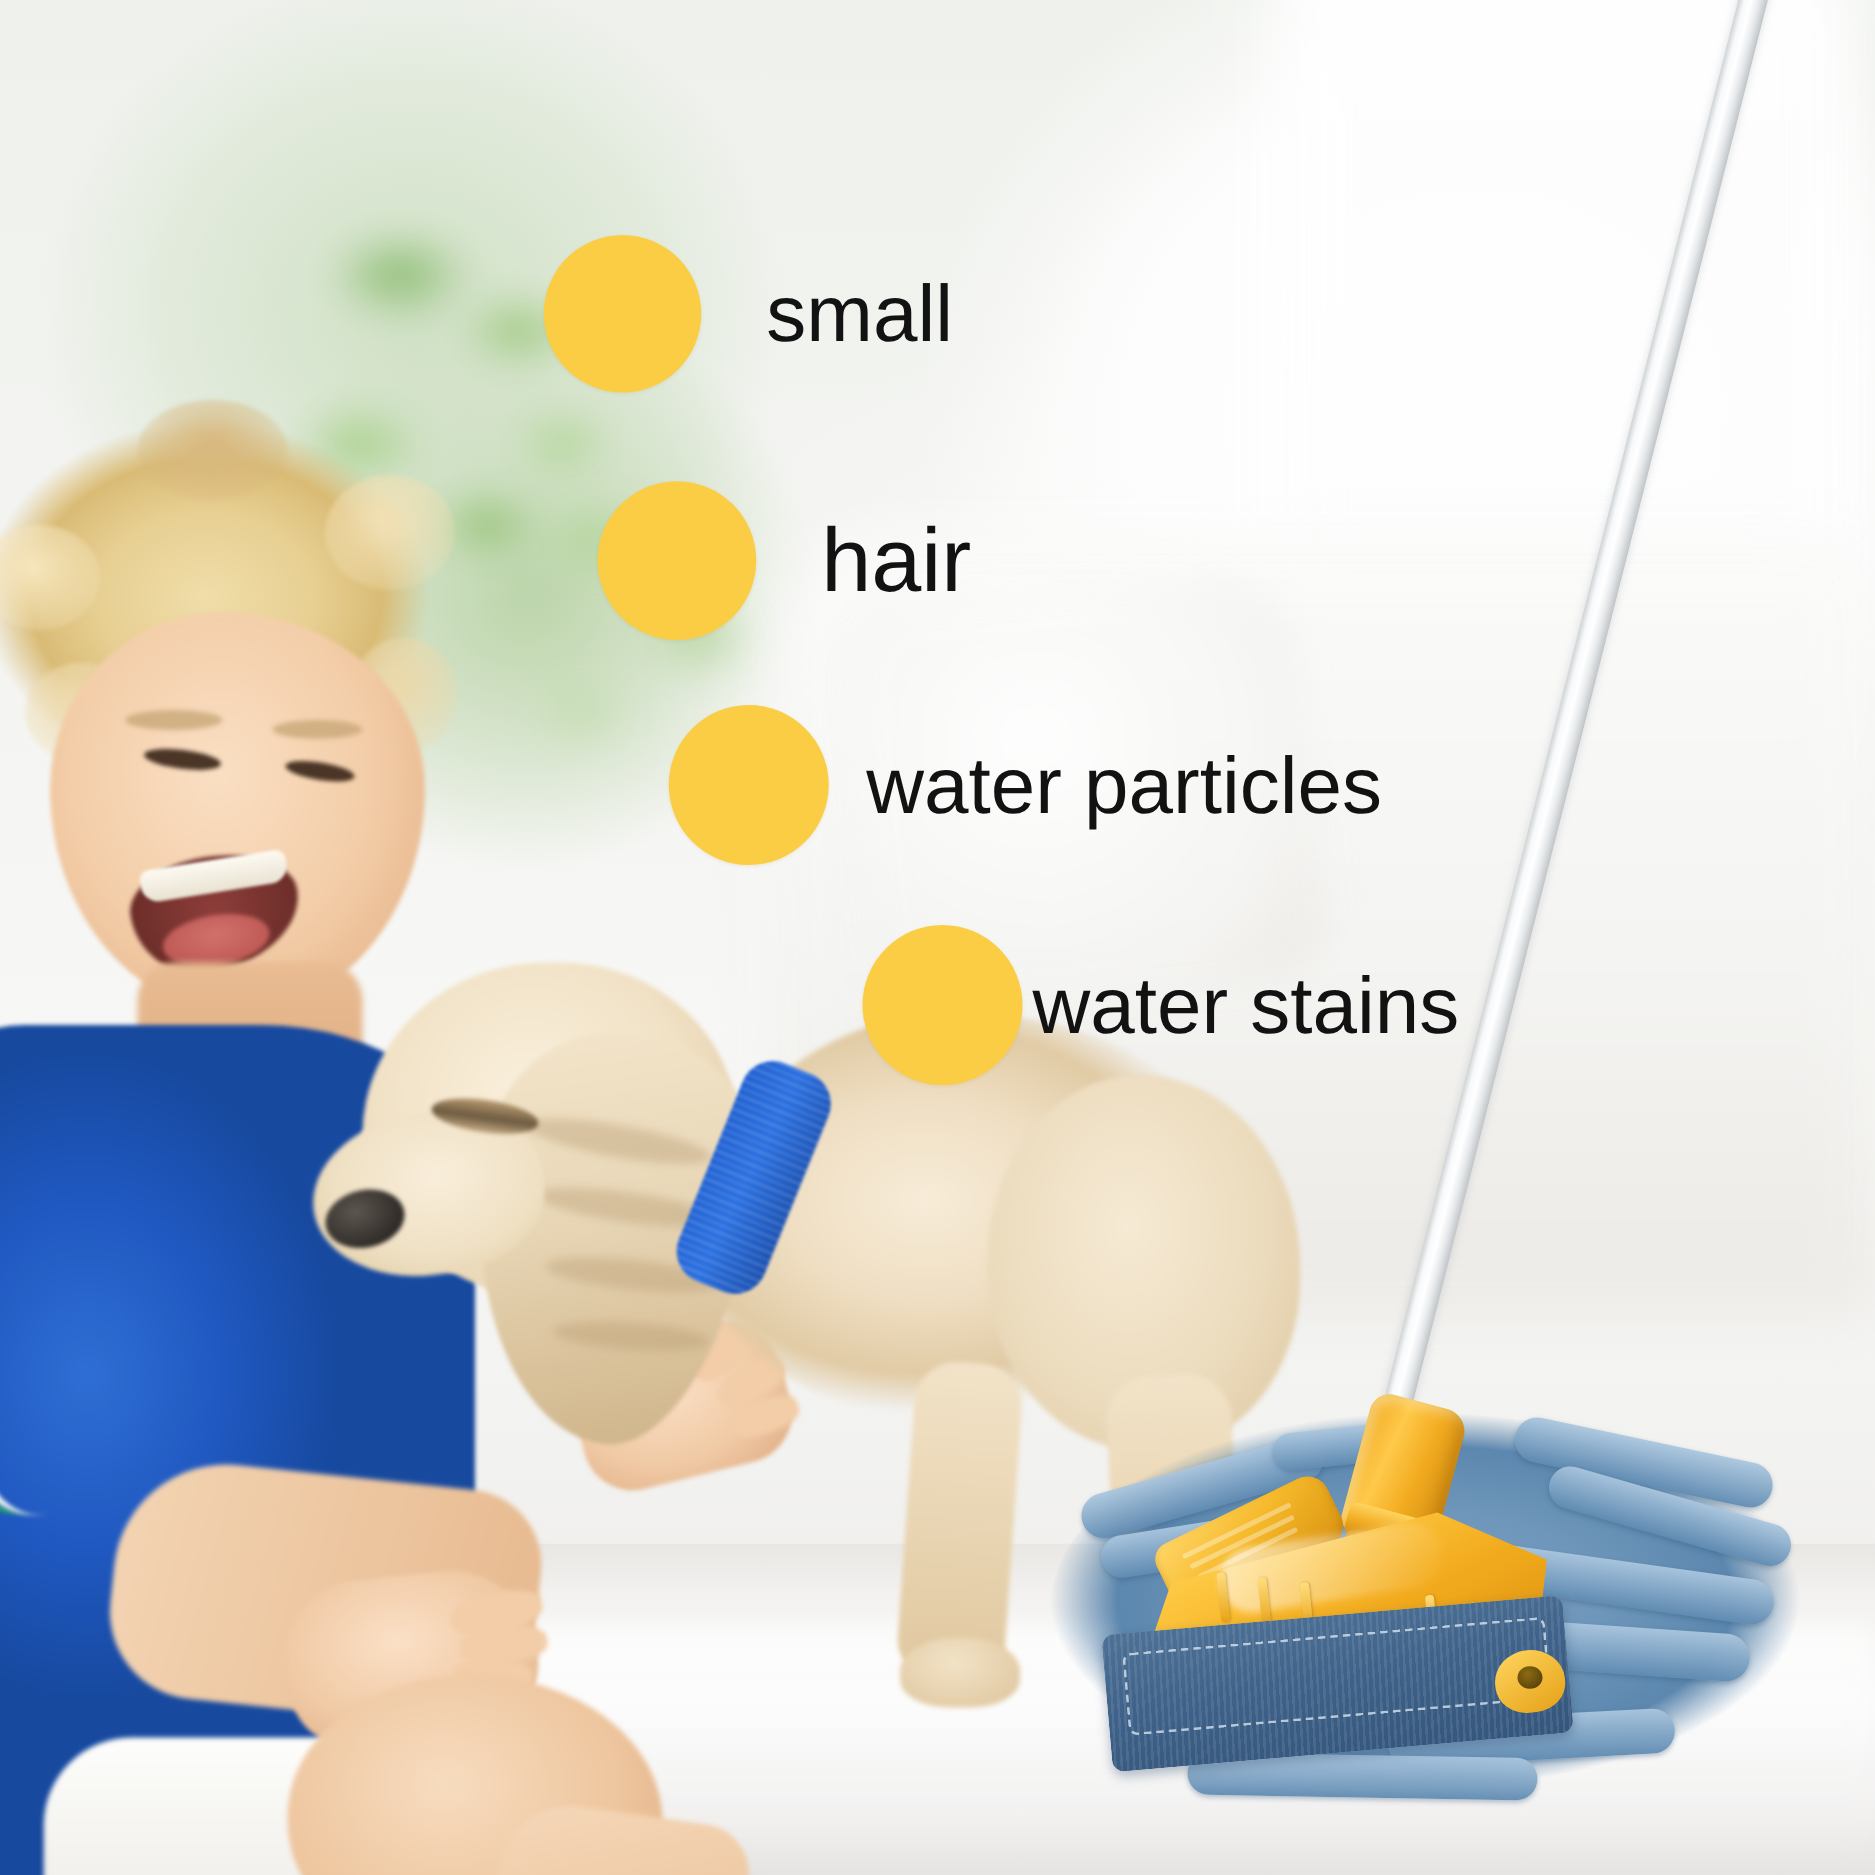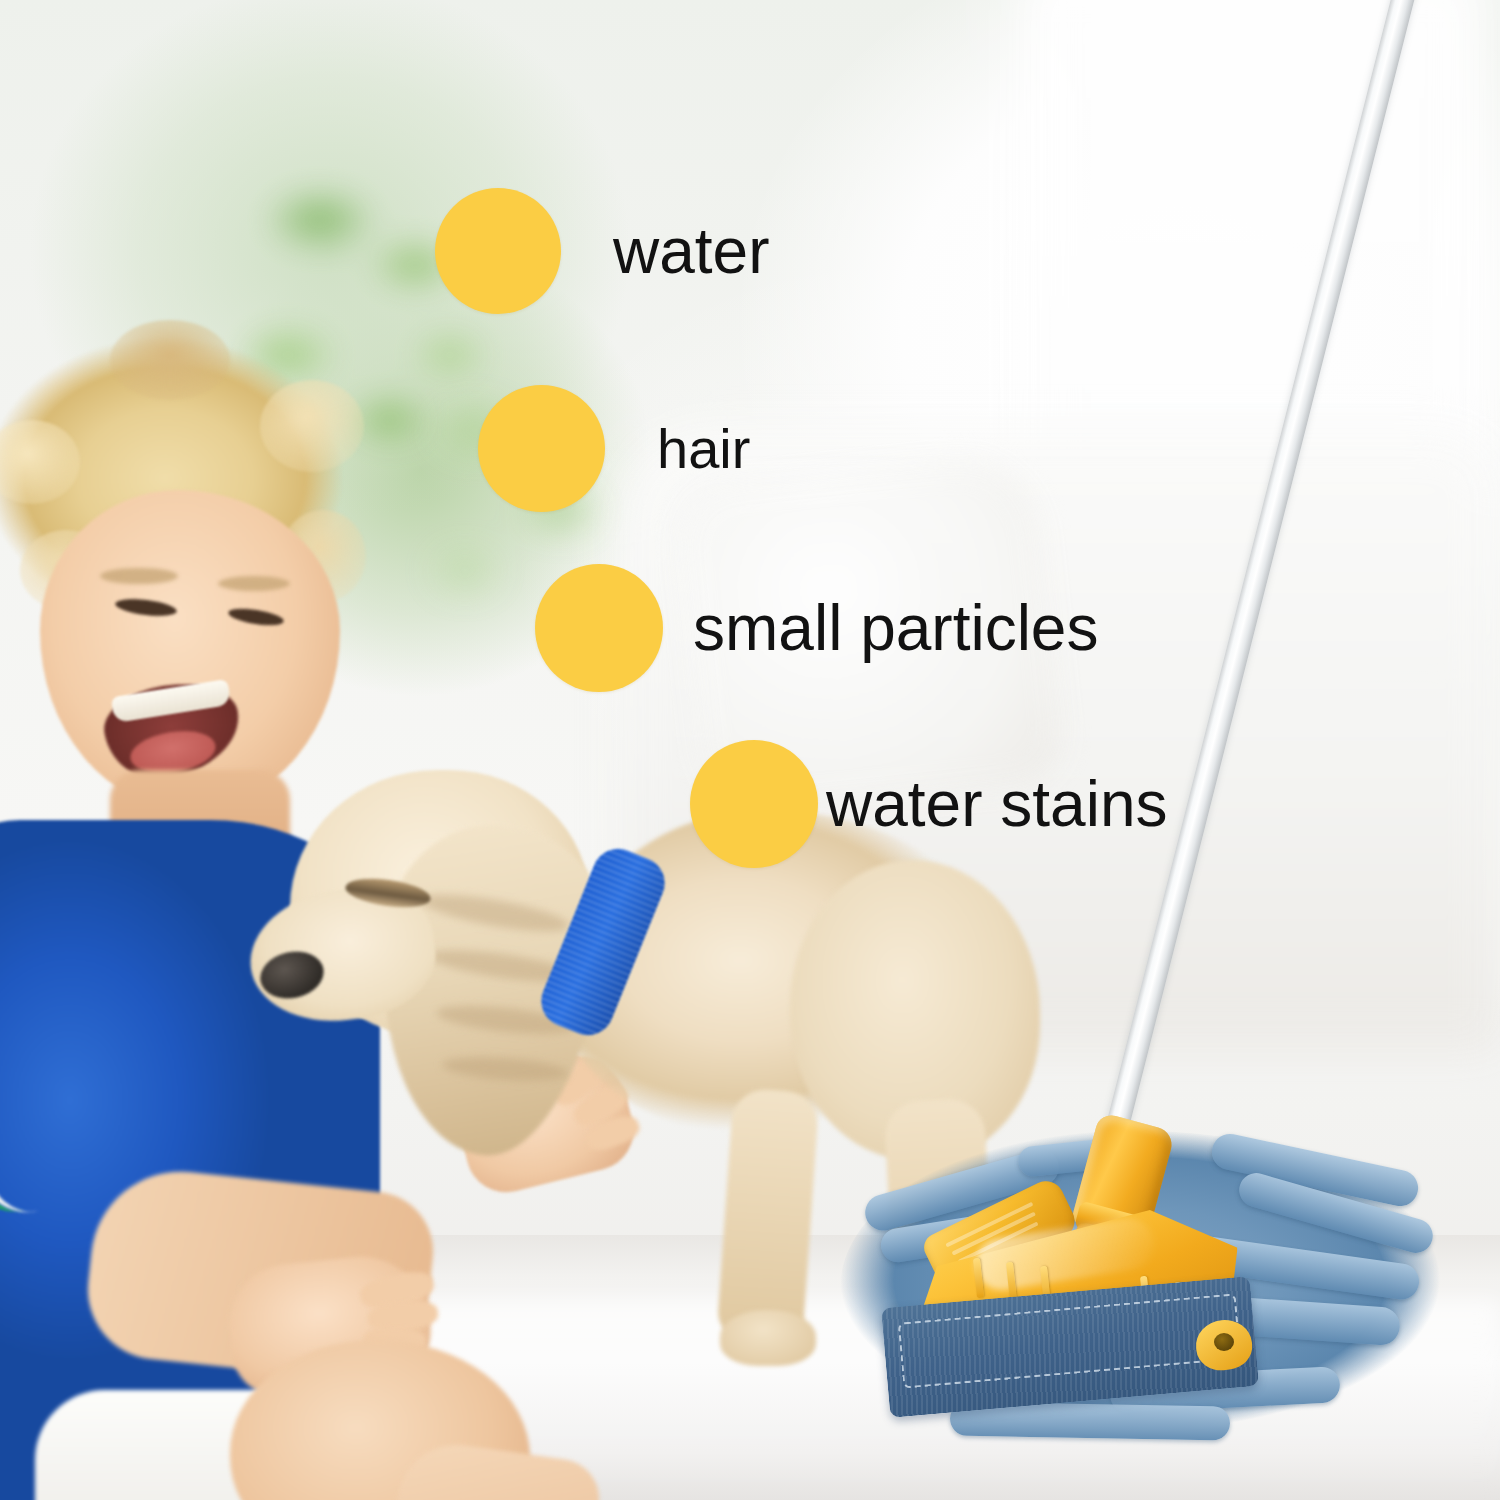--- a/index.html
+++ b/index.html
@@ -465,31 +465,31 @@
       <div class="mop-band"></div>
       <div class="band-stitch"></div>
       <div class="mop-knuckle"></div>
       <div class="knuckle-hole"></div>
     </div>
   </div>
 
 
   <div class="bullet" style="left:435px;top:188px;">
     <span class="dot" style="width:126px;height:126px;"></span>
-    <span class="bullet-label" style="margin-left:52px;font-size:64px;">water</span>
+    <span class="bullet-label" style="margin-left:52px;font-size:64px;">small</span>
   </div>
 
   <div class="bullet" style="left:478px;top:385px;">
     <span class="dot" style="width:127px;height:127px;"></span>
-    <span class="bullet-label" style="margin-left:52px;font-size:56px;">hair</span>
+    <span class="bullet-label" style="margin-left:52px;font-size:72px;">hair</span>
   </div>
 
   <div class="bullet" style="left:535px;top:564px;">
     <span class="dot" style="width:128px;height:128px;"></span>
-    <span class="bullet-label" style="margin-left:30px;font-size:64px;">small particles</span>
+    <span class="bullet-label" style="margin-left:30px;font-size:64px;">water particles</span>
   </div>
 
   <div class="bullet" style="left:690px;top:740px;">
     <span class="dot" style="width:128px;height:128px;"></span>
     <span class="bullet-label" style="margin-left:8px;font-size:64px;">water stains</span>
   </div>
 
 </div>
 
 </body></html>

